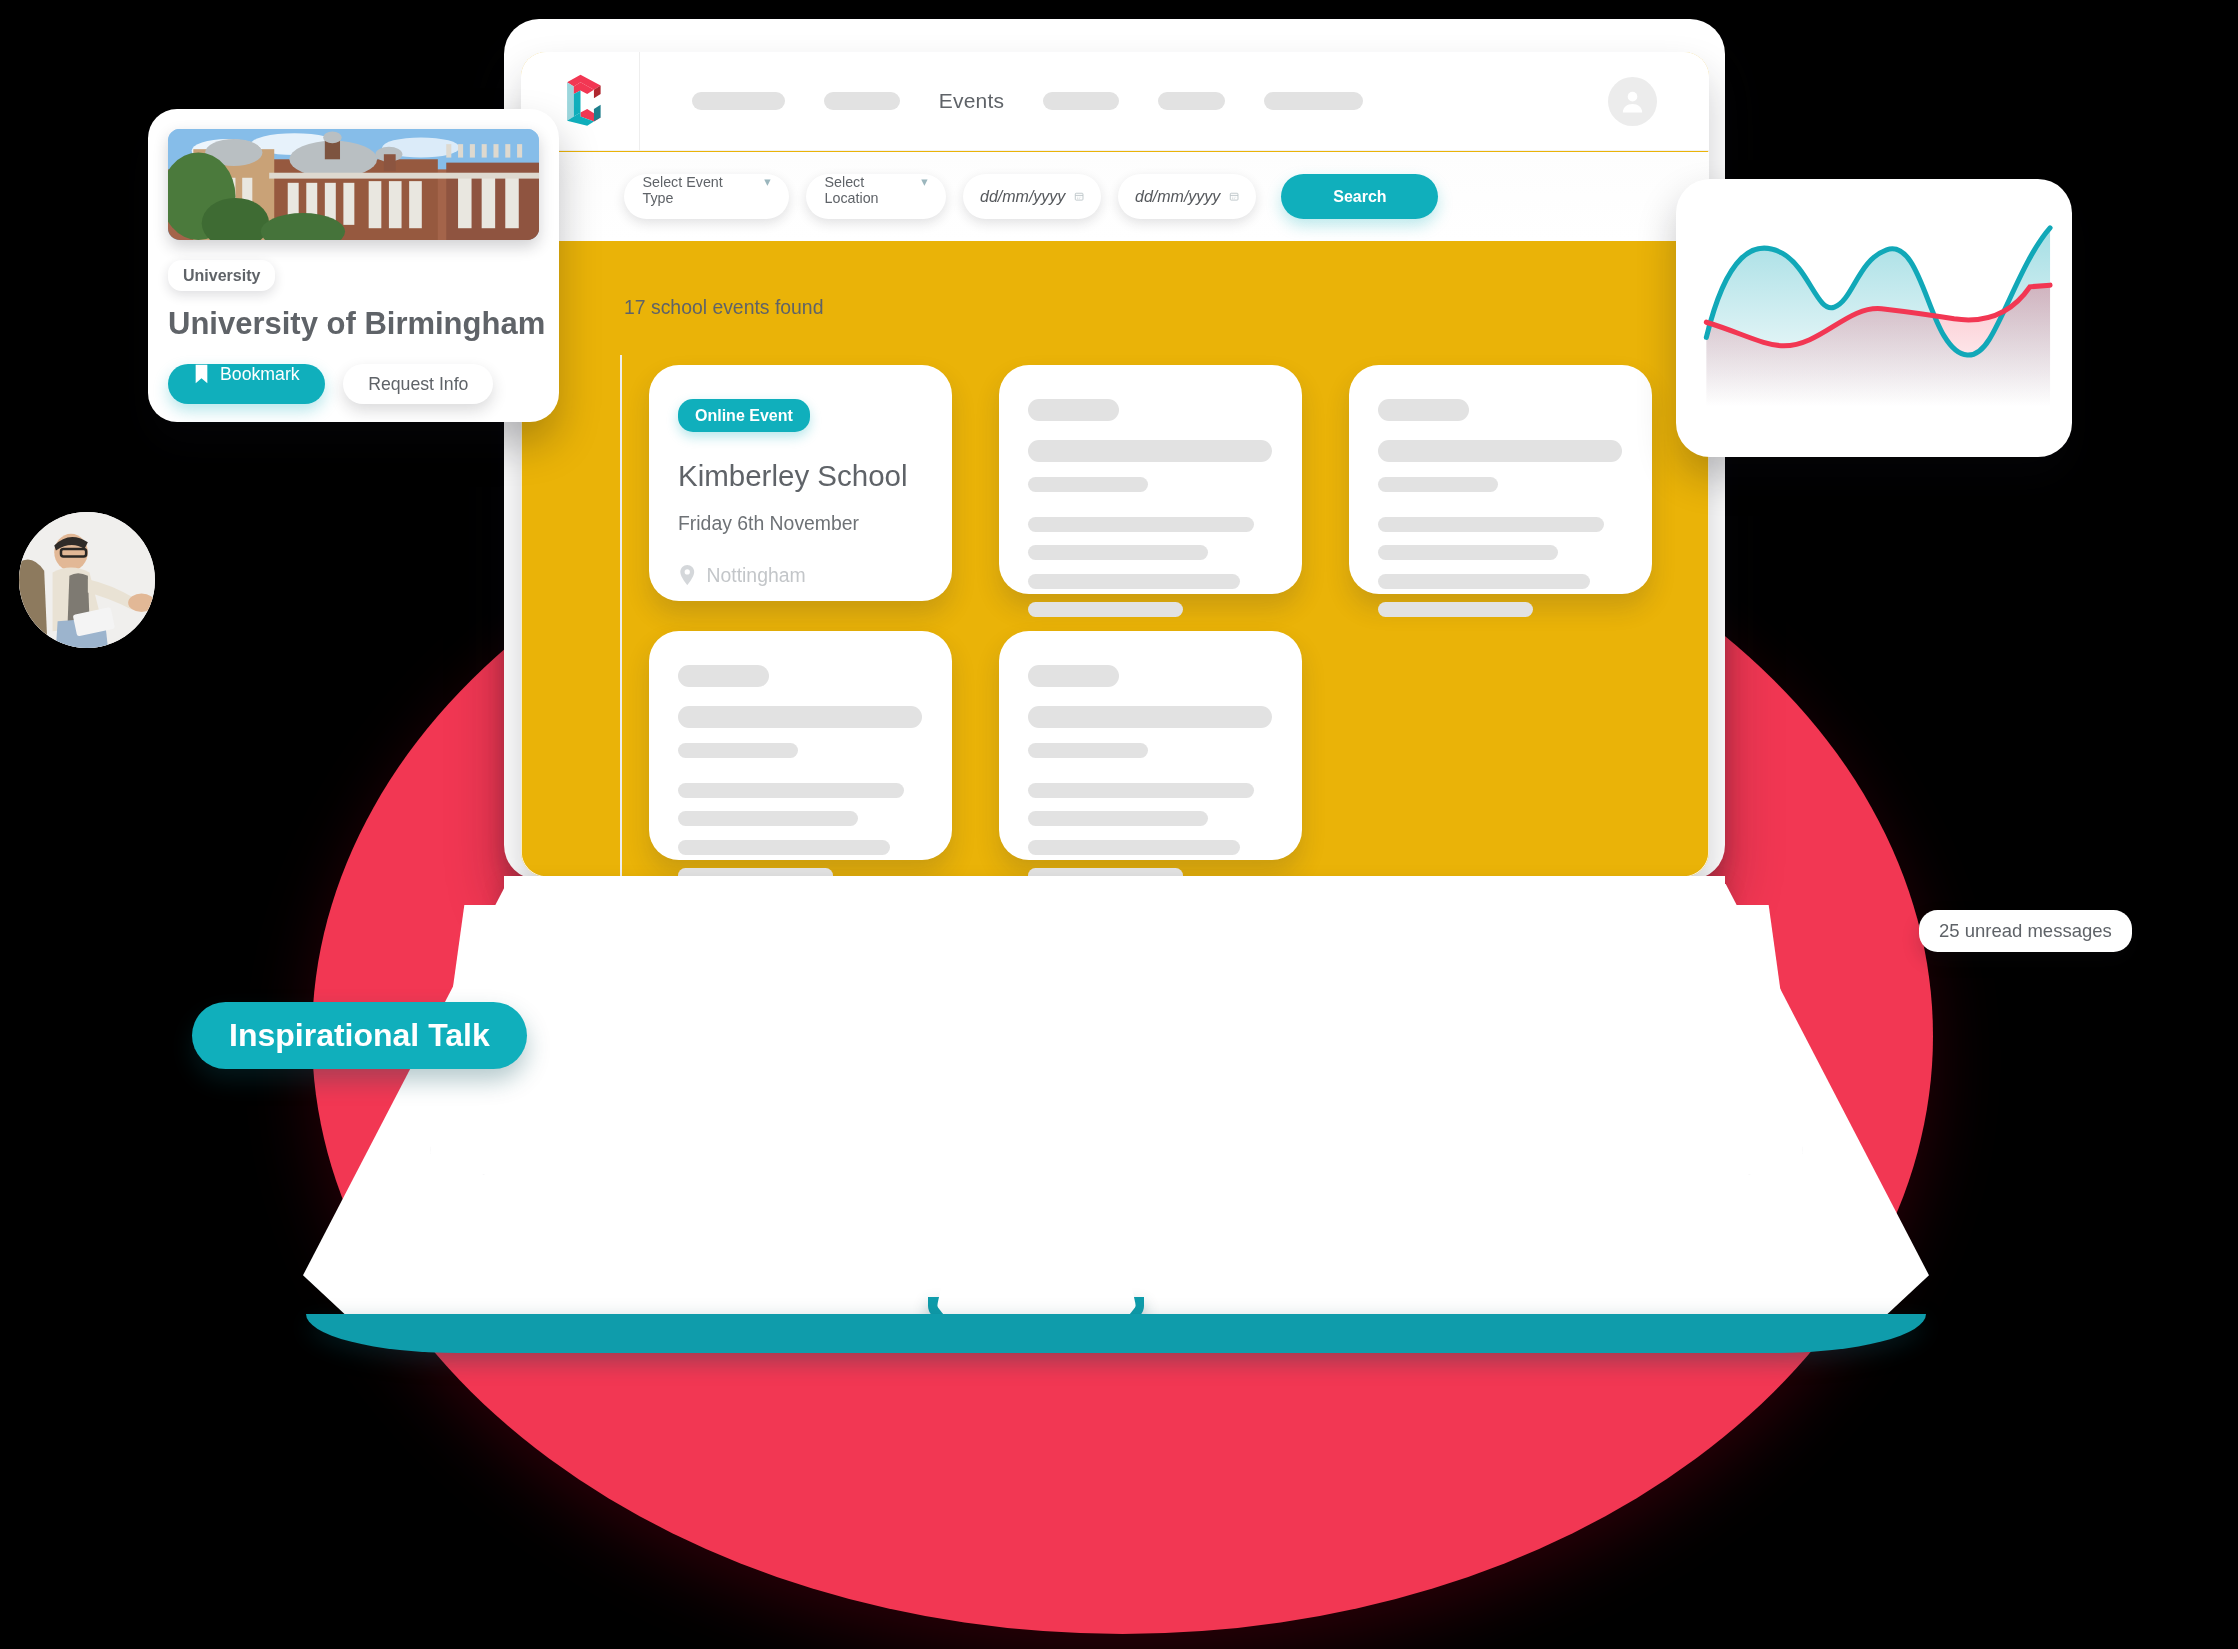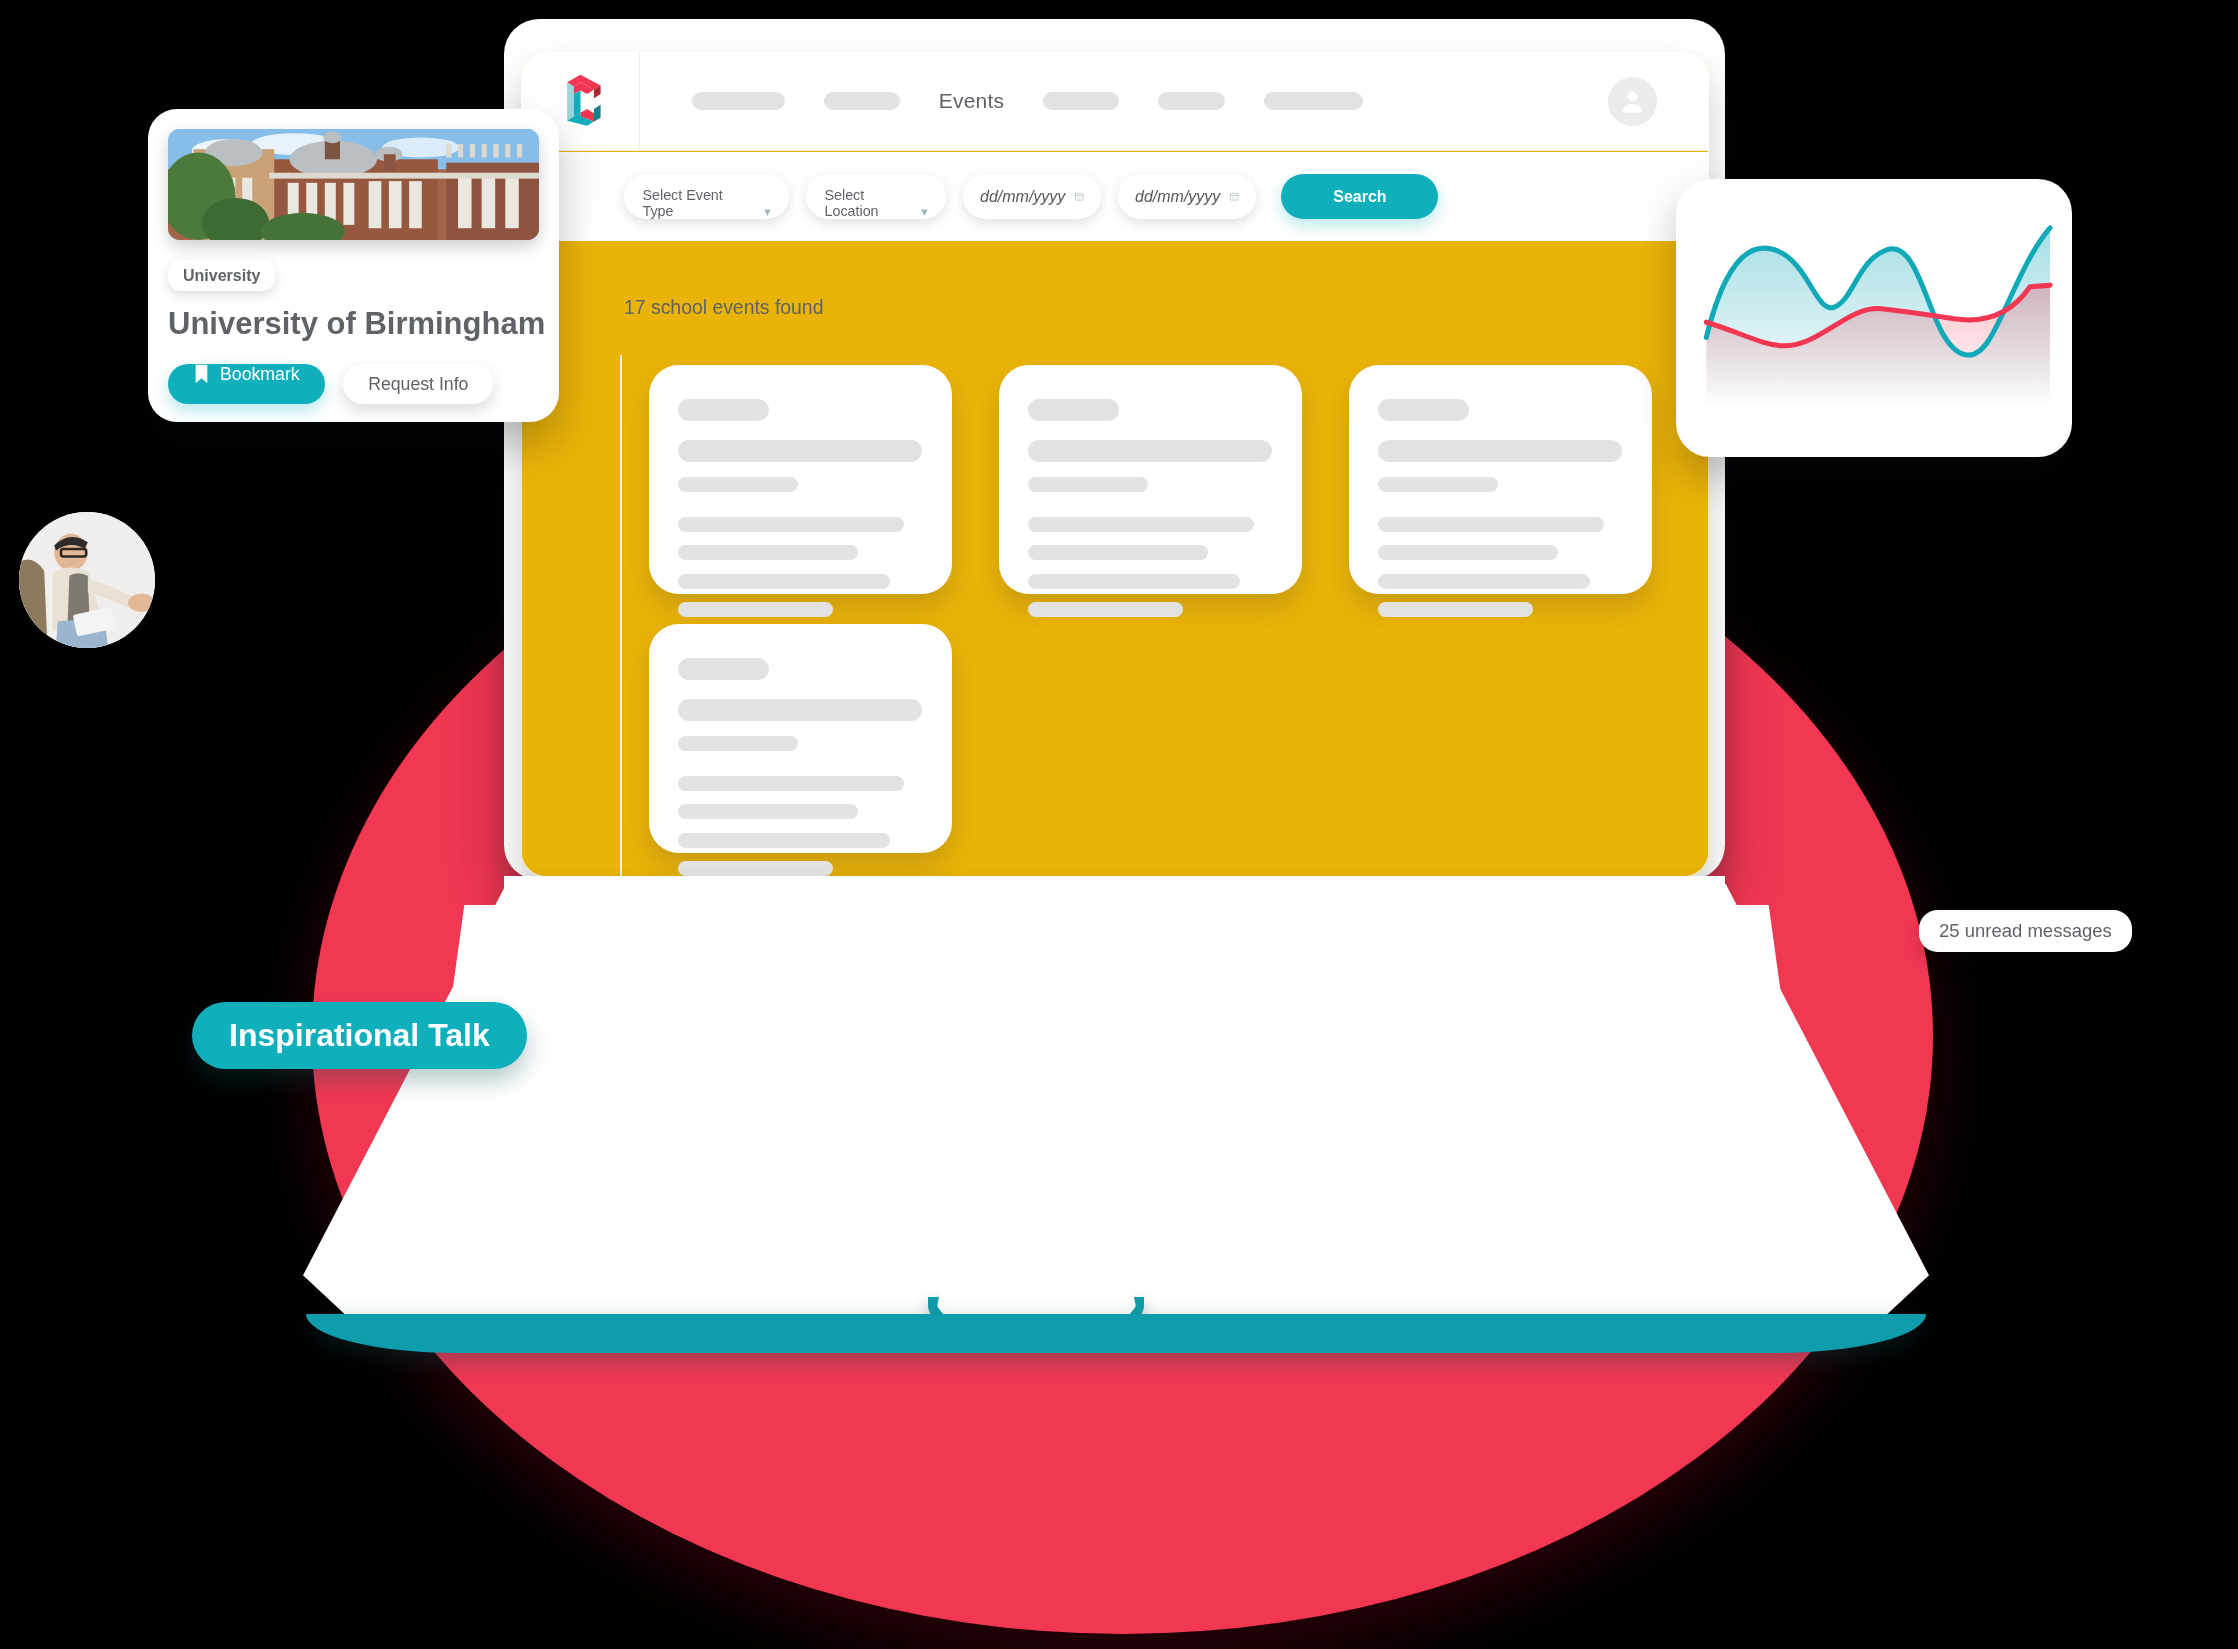--- a/index.html
+++ b/index.html
@@ -119,21 +119,21 @@
   
   .search-bar {
     position: absolute; left: 0; top: 100px;
     width: 100%; height: 89px;
     background: linear-gradient(#fdfdfd, #ffffff);
     display: flex; align-items: center; padding-left: 103px; gap: 17px;
   }
   .select-box {
     height: 45px; background: #fff; border-radius: 23px;
     box-shadow: 0 4.2px 11.8px rgba(30,30,40,.13);
-    display: flex; align-items: flex-end; padding: 0 18.5px;
+    display: flex; align-items: flex-start; padding: 0 18.5px;
     font-size: 14.3px; color: #5f6368; gap: 15px;
   }
   .select-box.evt { width: 165px; }
   .select-box.loc { width: 140px; }
   .chev { color: #9bb6bd; font-size: 12.6px; margin-left: auto; }
   .date-box {
     width: 138px; height: 45px; background: #fff; border-radius: 23px;
     box-shadow: 0 4.2px 11.8px rgba(30,30,40,.13);
     display: flex; align-items: center; padding: 0 17px;
     font-size: 16px; color: #55585c; gap: 8.4px; font-style: italic;
@@ -362,20 +362,32 @@
       </div>
       <div class="search-btn">Search</div>
     </div>
 
     <div class="results-count">17 school events found</div>
     <div class="left-rule"></div>
 
     <div class="cards-grid">
 
 
+      <div class="card event">
+        <div class="badge">Online Event</div>
+        <div class="card-title">Kimberley School</div>
+        <div class="card-date">Friday 6th November</div>
+        <div class="card-loc">
+          <svg width="18.5" height="22" viewBox="0 0 24 28">
+            <path d="M12 1C7 1 3 5 3 10c0 6.5 9 17 9 17s9-10.5 9-17c0-5-4-9-9-9z" fill="#d4d7da"></path>
+            <circle cx="12" cy="10" r="3.4" fill="#fff"></circle>
+          </svg>
+          <span>Nottingham</span>
+        </div>
+      </div>
 
       <div class="card skel">
         <div class="sk r0"></div>
         <div class="sk r1"></div>
         <div class="sk r2"></div>
         <div class="sk r3"></div>
         <div class="sk r4"></div>
         <div class="sk r5"></div>
         <div class="sk r6"></div>
       </div>

